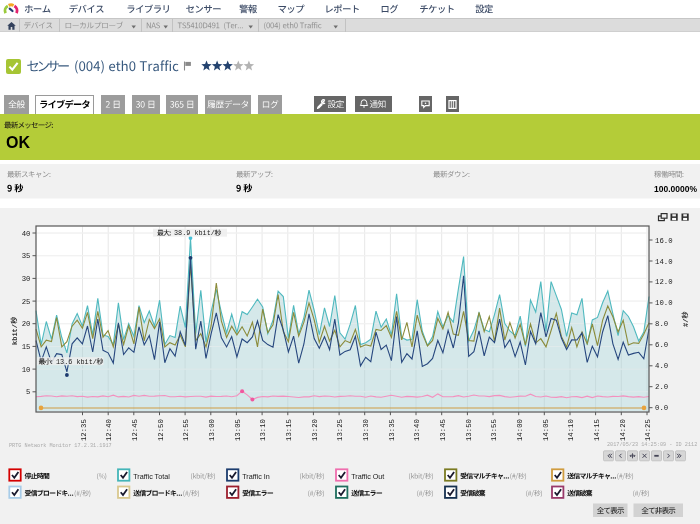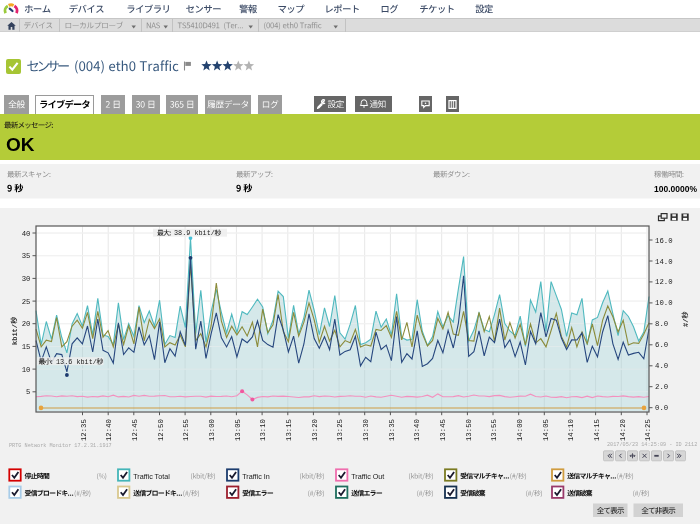--- a/index.html
+++ b/index.html
@@ -53,21 +53,21 @@
   </svg>
 <svg class="abs" style="left:421px;top:99.5px" width="9" height="9" viewBox="0 0 9 9">
 <path d="M0.8 1 h7.4 v4.6 h-3.6 l-1.9 1.9 v-1.9 h-1.9 Z" fill="none" stroke="#fff" stroke-width="1.1"></path>
     <circle cx="4.5" cy="3.3" r="0.8" fill="#fff"></circle>
   </svg>
 <svg class="abs" style="left:448px;top:99.5px" width="9" height="9" viewBox="0 0 9 9">
 <rect x="1" y="0.6" width="7" height="7.8" fill="none" stroke="#fff" stroke-width="1.2"></rect>
 <path d="M3.3 0.6 v7.8 M5.4 0.6 v7.8" stroke="#fff" stroke-width="0.9"></path>
   </svg>
 <div id="okband"></div>
-<div class="abs" style="left:6px;top:134px;font-size:19px;font-weight:bold;color:#000;font-family:'Liberation Sans',sans-serif">OK</div>
+<div class="abs" style="left:6px;top:134px;font-size:16px;font-weight:bold;color:#000;font-family:'Liberation Sans',sans-serif">OK</div>
 <svg class="abs" style="left:0;top:0" width="700" height="524" viewBox="0 0 700 524">
     <rect x="0" y="164" width="700" height="34.5" fill="#f1f1f1"></rect>
     <rect x="0" y="208" width="700" height="316" fill="#f1f1f1"></rect>
     <g fill="none" stroke="#2e2e2e" stroke-width="1.2">
       <rect x="658.5" y="216" width="5.8" height="4.6"></rect>
       <rect x="661.2" y="213.6" width="5.8" height="4.6" fill="#efefef"></rect>
     </g>
     <rect x="670.5" y="213.5" width="7.2" height="7.2" fill="#2e2e2e"></rect>
     <rect x="672.3" y="214.2" width="3.6" height="2.2" fill="#efefef"></rect>
     <rect x="672.1" y="217.9" width="4" height="2.3" fill="#fff"></rect>

